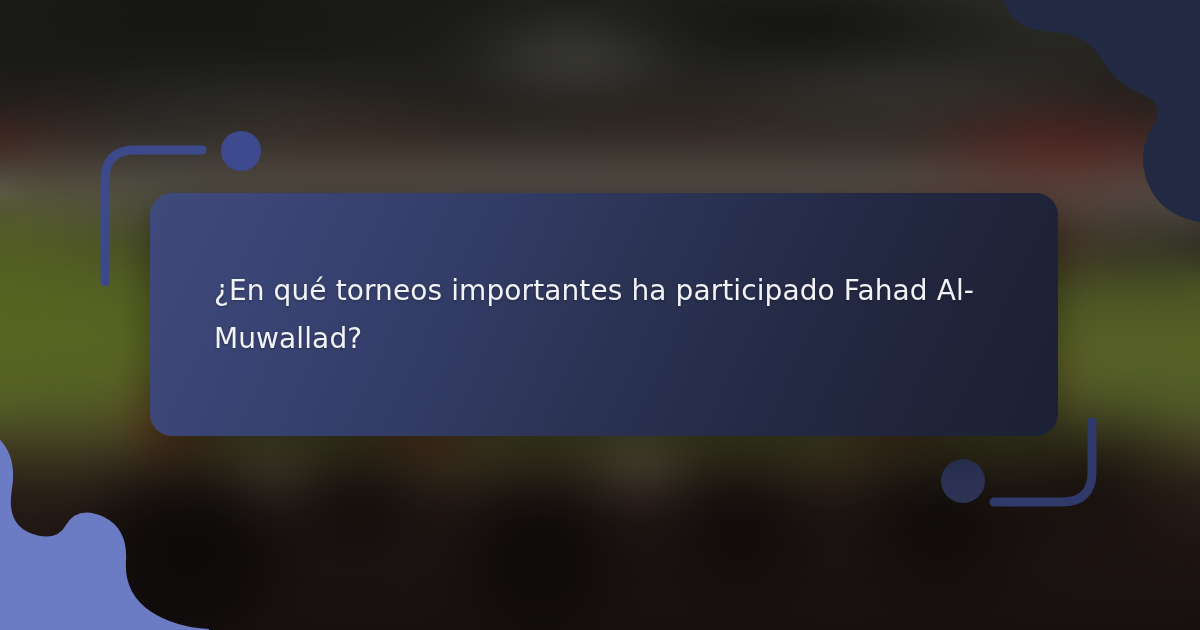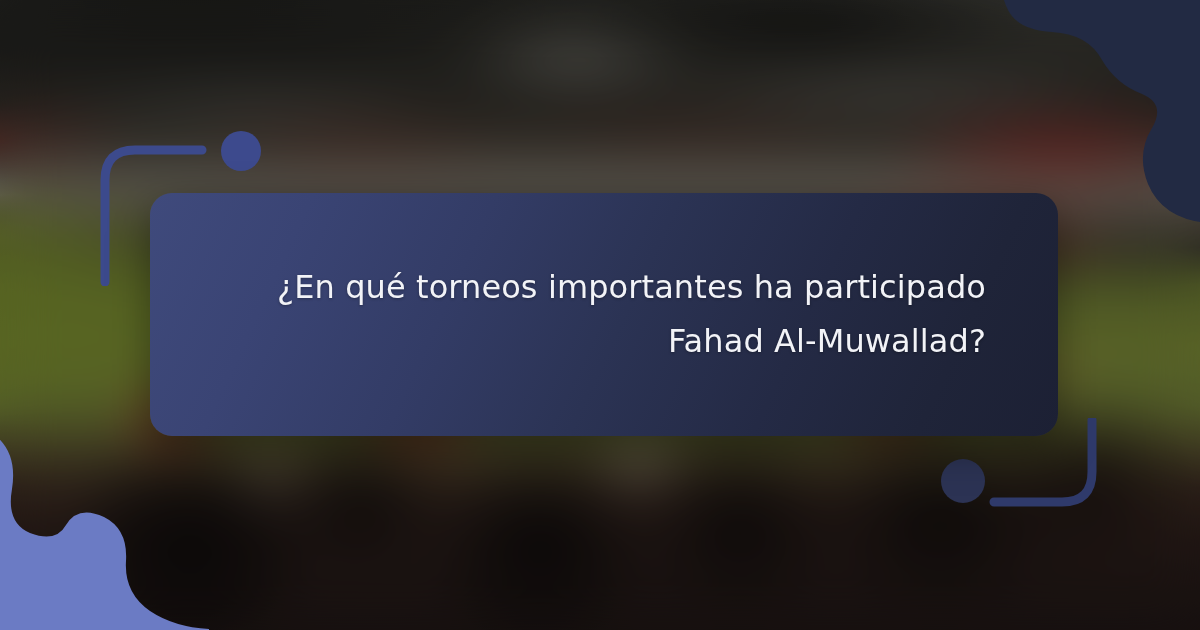--- a/index.html
+++ b/index.html
@@ -173,26 +173,26 @@
         #1c2034 100%);
     box-shadow: 0 14px 42px rgba(0, 0, 0, 0.38);
     display: flex;
     align-items: center;
     justify-content: center;
     box-sizing: border-box;
     padding: 0 64px;
   }
 
   #question-text {
-    margin: 8px;
+    margin: 0;
     width: 100%;
-    text-align: right;
+    text-align: left;
     color: #f2f3f7;
     font-family: "DejaVu Sans", sans-serif;
-    font-size: 32px;
+    font-size: 28px;
     font-weight: 400;
     line-height: 1.68;
     letter-spacing: 0.1px;
     text-shadow: 0 1px 3px rgba(0, 0, 0, 0.30);
   }
 </style>
 </head>
 <body>
 
 <div id="stage">

